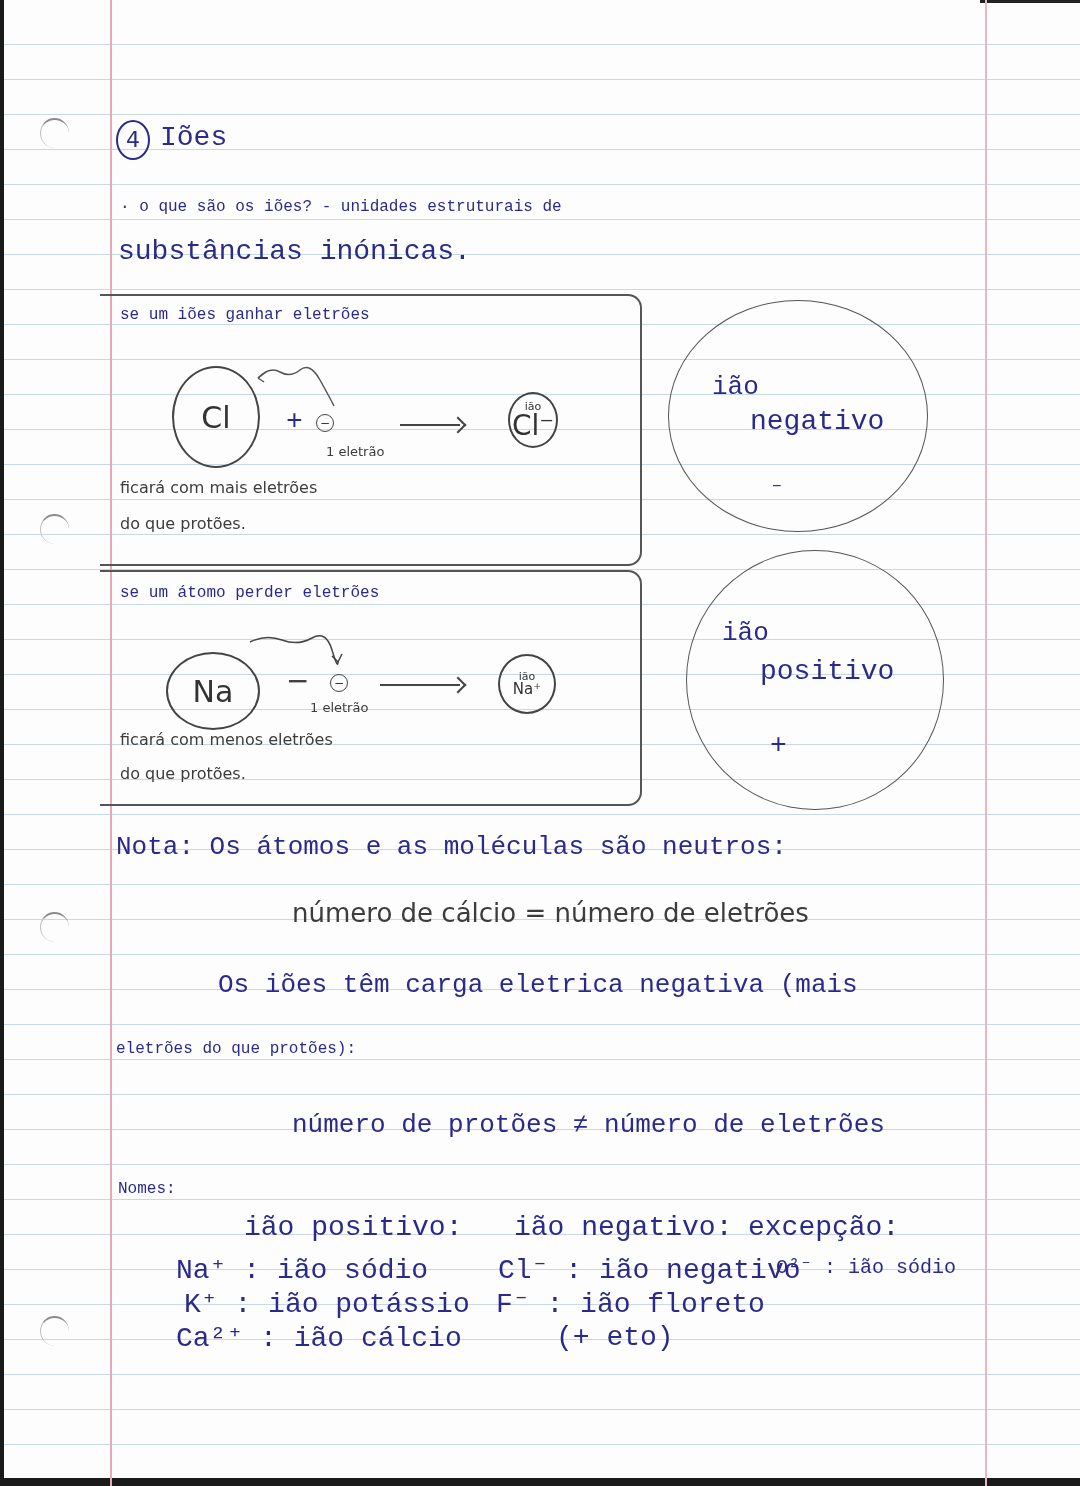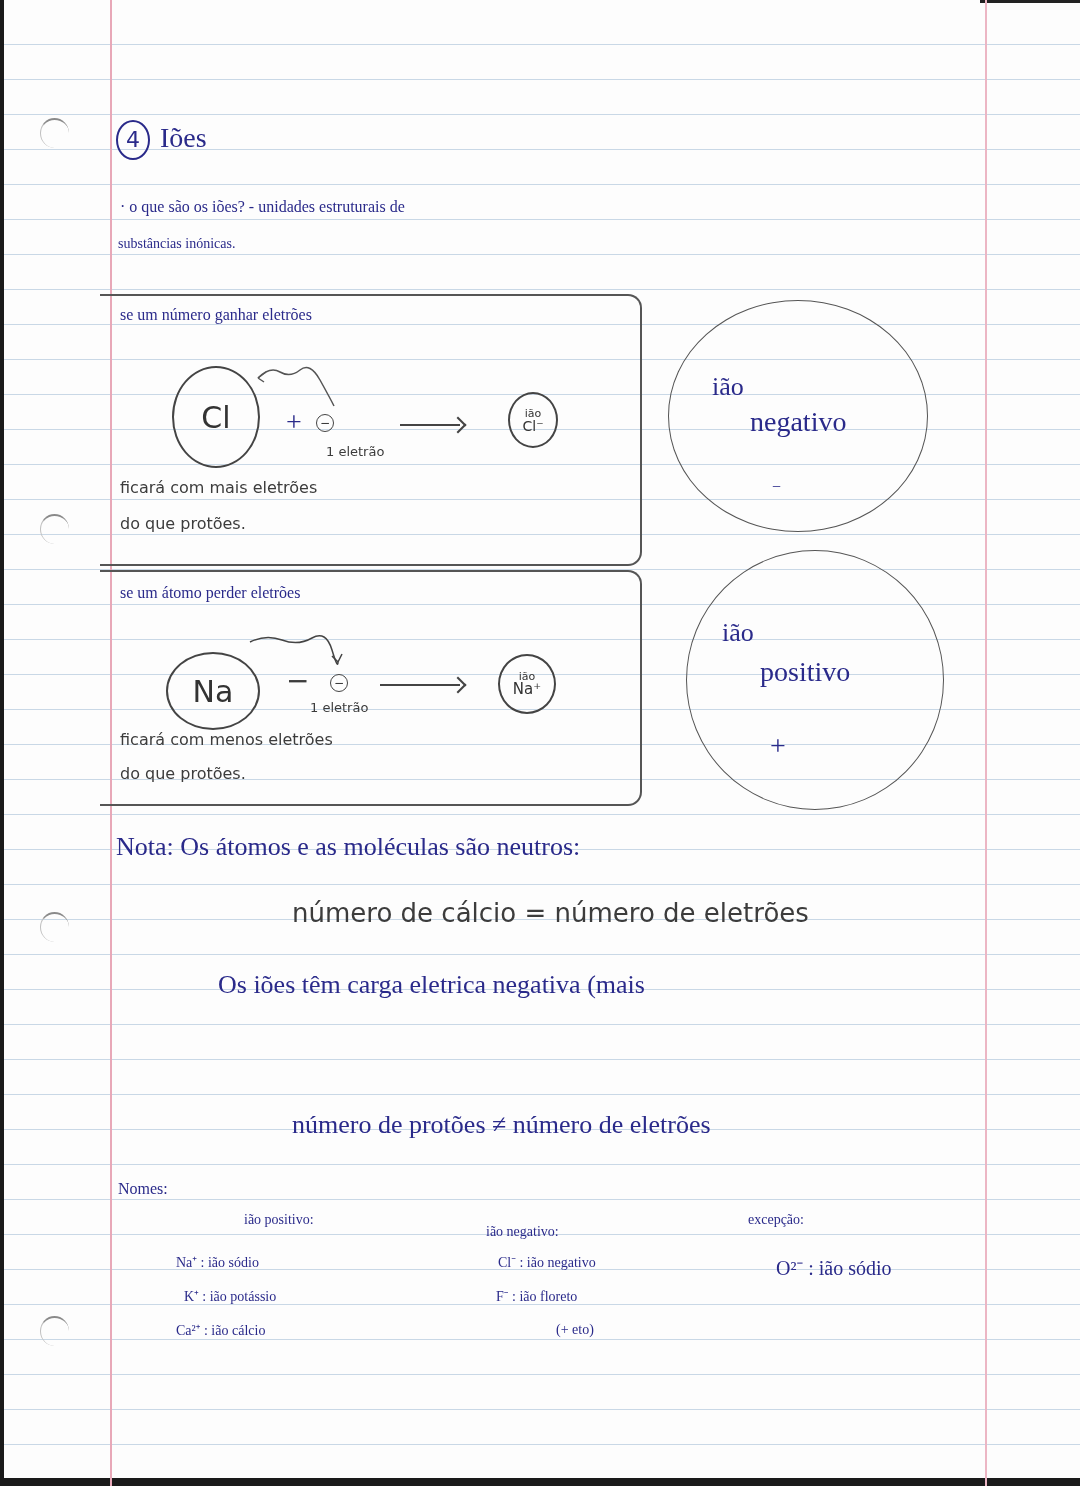--- a/index.html
+++ b/index.html
@@ -17,24 +17,24 @@
   }
   .left-edge { position: absolute; left: 0; top: 0; width: 4px; height: 1486px; background: #1a1a1a; }
   .bottom-edge { position: absolute; left: 0; top: 1478px; width: 1080px; height: 8px; background: #1a1a1a; }
   .top-edge { position: absolute; left: 980px; top: 0; width: 100px; height: 3px; background: #222; }
   .margin-left { position: absolute; left: 110px; top: 0; width: 2px; height: 1486px; background: #e8a8b8; }
   .margin-right { position: absolute; left: 985px; top: 0; width: 2px; height: 1486px; background: #ecb6c4; }
   .hole {
     position: absolute; left: 40px; width: 28px; height: 28px; border-radius: 50%;
     border-top: 2px solid #8a8a8a; border-left: 1px solid #c0c0c0;
   }
-  .ink { color: #2a2a8a; font-family: Liberation Serif, serif; position: absolute; white-space: nowrap; }
+  .ink { color: #2a2a8a; font-family: Liberation Mono, monospace; position: absolute; white-space: nowrap; }
   .pencil { color: #3c3c3c; font-family: "DejaVu Sans", sans-serif; position: absolute; white-space: nowrap; }
   .t24 { font-size: 16px; }
-  .t22 { font-size: 14px; }
+  .t22 { font-size: 28px; }
   .t26 { font-size: 26px; }
   .t28 { font-size: 28px; }
   .t15 { font-size: 15px; }
   .t13 { font-size: 13px; }
   .t11 { font-size: 11px; }
 
   .circle-num {
     position: absolute; left: 116px; top: 120px; width: 30px; height: 36px;
     border: 2px solid #2a2a8a; border-radius: 50%;
     color: #2a2a8a; font-size: 22px; text-align: center; line-height: 36px;
@@ -79,21 +79,21 @@
   <div class="hole" style="top:912px;"></div>
   <div class="hole" style="top:1316px;"></div>
 
   <div class="circle-num">4</div>
   <div class="ink t28" style="left:160px; top:122px;">Iões</div>
 
   <div class="ink t24" style="left:120px; top:198px;">· o que são os iões? - unidades estruturais de</div>
   <div class="ink t22" style="left:118px; top:236px;">substâncias inónicas.</div>
 
   <div class="box" style="left:100px; top:294px; width:540px; height:268px;"></div>
-  <div class="ink t24" style="left:120px; top:306px;">se um número ganhar eletrões</div>
+  <div class="ink t24" style="left:120px; top:306px;">se um iões ganhar eletrões</div>
   <div class="atom" style="left:172px; top:366px; width:84px; height:98px;align-items:center;">
     <span>Cl</span>
   </div>
   <svg style="left:250px; top:360px;" width="100" height="60">
     <path d="M8,18 Q20,6 30,12 T50,10 T70,20 T84,46" stroke="#555" stroke-width="1.5" fill="none"></path>
     <path d="M8,18 L16,12 M8,18 L14,22" stroke="#555" stroke-width="1.5" fill="none"></path>
   </svg>
   <div class="ink t28" style="left:286px; top:406px;">+</div>
   <div class="electron" style="left:316px; top:414px;">
     <span>−</span>
@@ -138,39 +138,40 @@
 
   <div class="big-circle" style="left:686px; top:550px; width:256px; height:258px;"></div>
   <div class="ink t26" style="left:722px; top:618px;">ião</div>
   <div class="ink t28" style="left:760px; top:656px;">positivo</div>
   <div class="ink t28" style="left:770px; top:730px;">+</div>
 
   <div class="ink t26" style="left:116px; top:832px;">Nota: Os átomos e as moléculas são neutros:</div>
   <div class="pencil t26" style="left:292px; top:898px;">número de cálcio = número de eletrões</div>
 
   <div class="ink t26" style="left:218px; top:970px;">Os iões têm carga eletrica negativa (mais</div>
+  <div class="ink t24" style="left:116px; top:1040px;">eletrões do que protões):</div>
   <div class="ink t26" style="left:292px; top:1110px;">número de protões ≠ número de eletrões</div>
 
   <div class="ink t24" style="left:118px; top:1180px;">Nomes:</div>
 
   <div class="ink t22" style="left:244px; top:1212px;">ião positivo:</div>
   <div class="ink t22" style="left:176px; top:1252px;">
     <span>Na⁺</span>
     <span>: ião sódio</span>
   </div>
   <div class="ink t22" style="left:184px; top:1286px;">
     <span>K⁺</span>
     <span>: ião potássio</span>
   </div>
   <div class="ink t22" style="left:176px; top:1320px;">
     <span>Ca²⁺</span>
     <span>: ião cálcio</span>
   </div>
 
-  <div class="ink t22" style="left:486px; top:1212px;margin-top:12px;">ião negativo:</div>
+  <div class="ink t22" style="left:514px; top:1212px;">ião negativo:</div>
   <div class="ink t22" style="left:498px; top:1252px;">
     <span>Cl⁻</span>
     <span>: ião negativo</span>
   </div>
   <div class="ink t22" style="left:496px; top:1286px;">
     <span>F⁻</span>
     <span>: ião floreto</span>
   </div>
   <div class="ink t22" style="left:556px; top:1322px;">(+ eto)</div>
 

